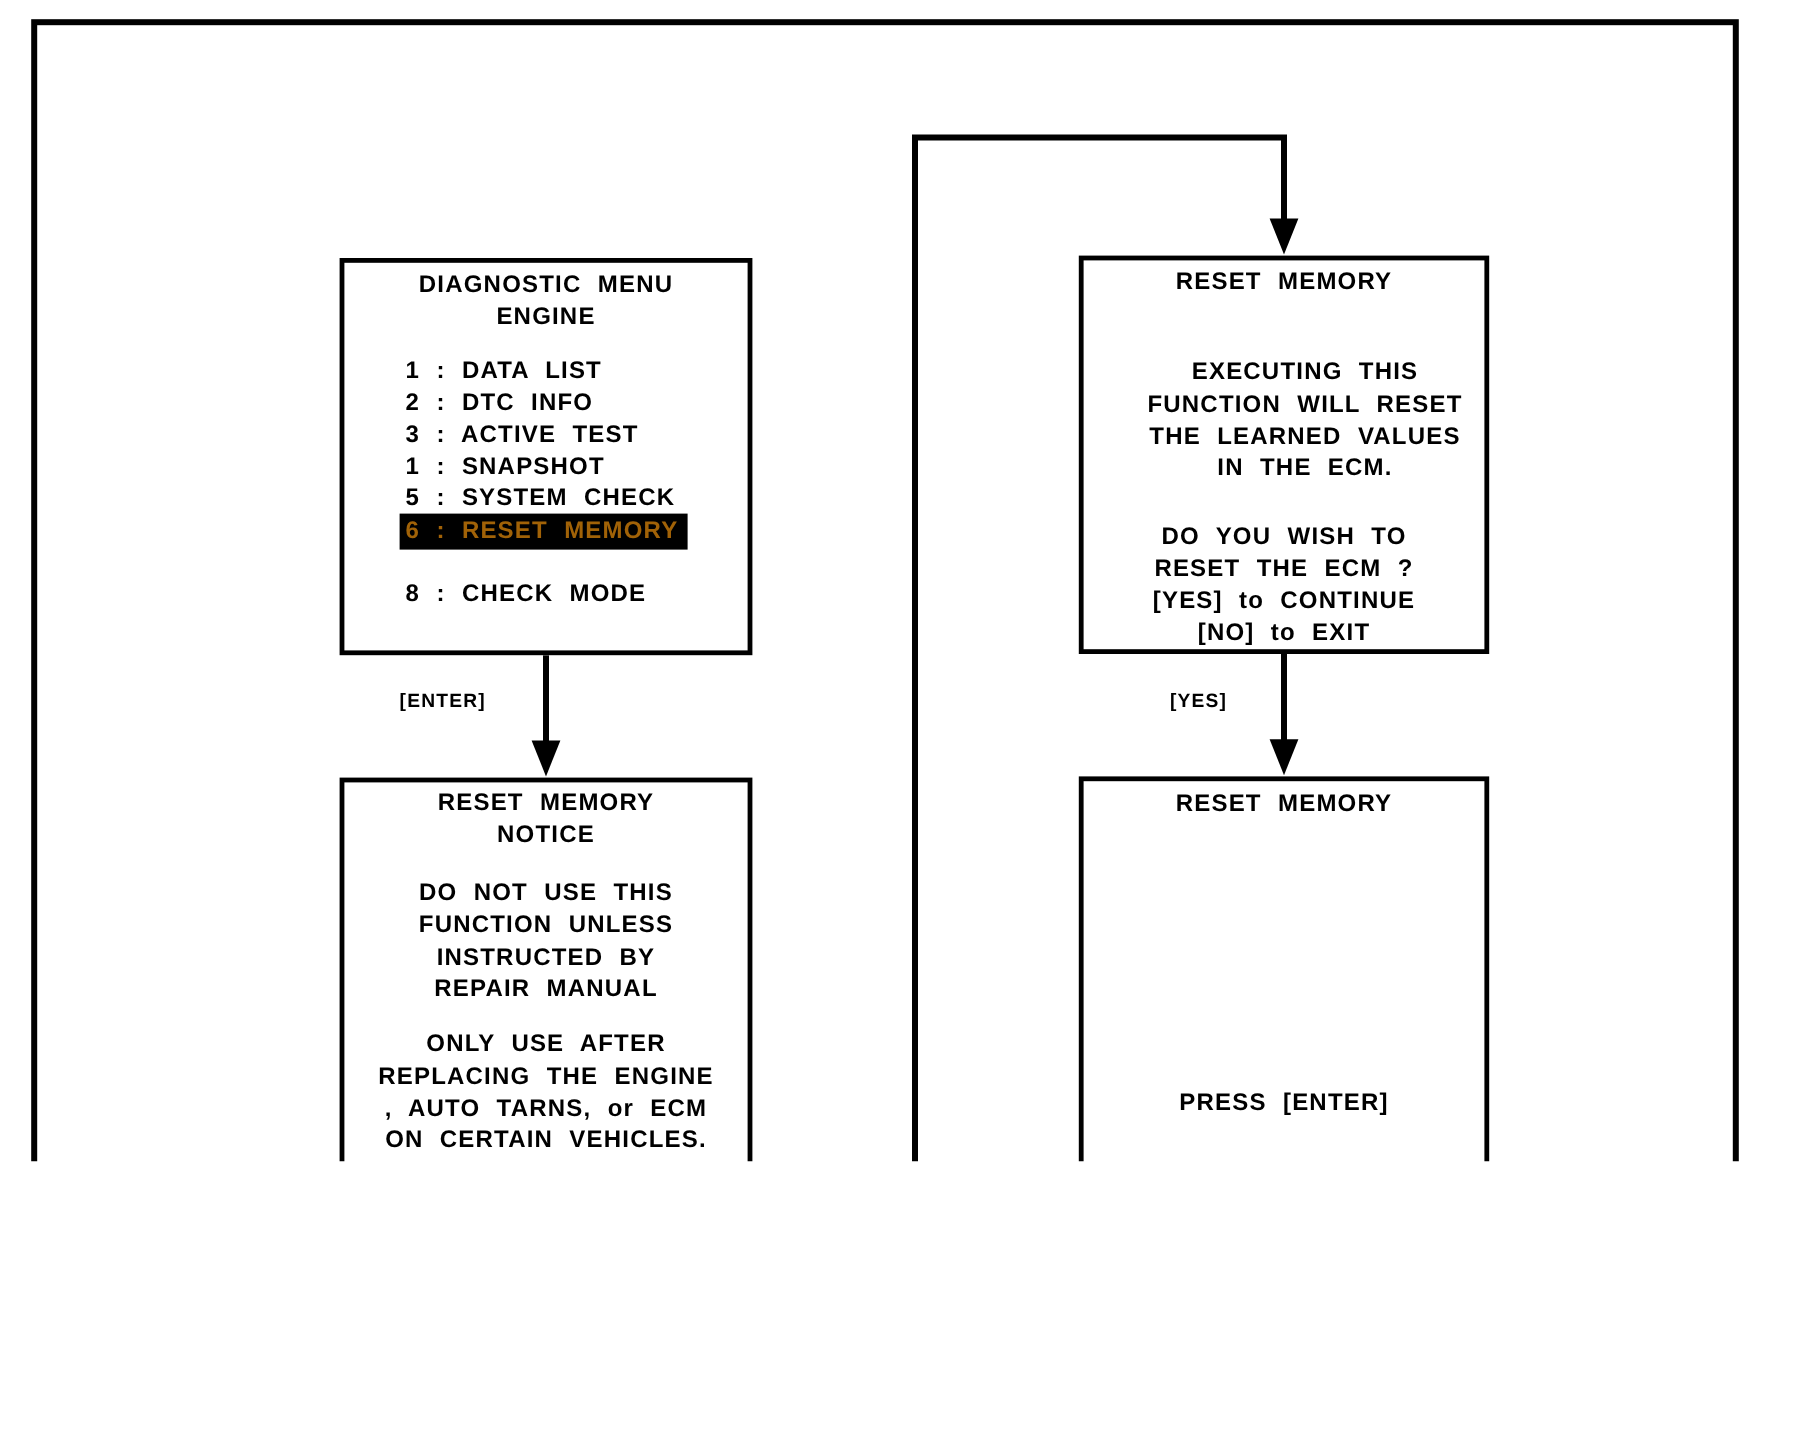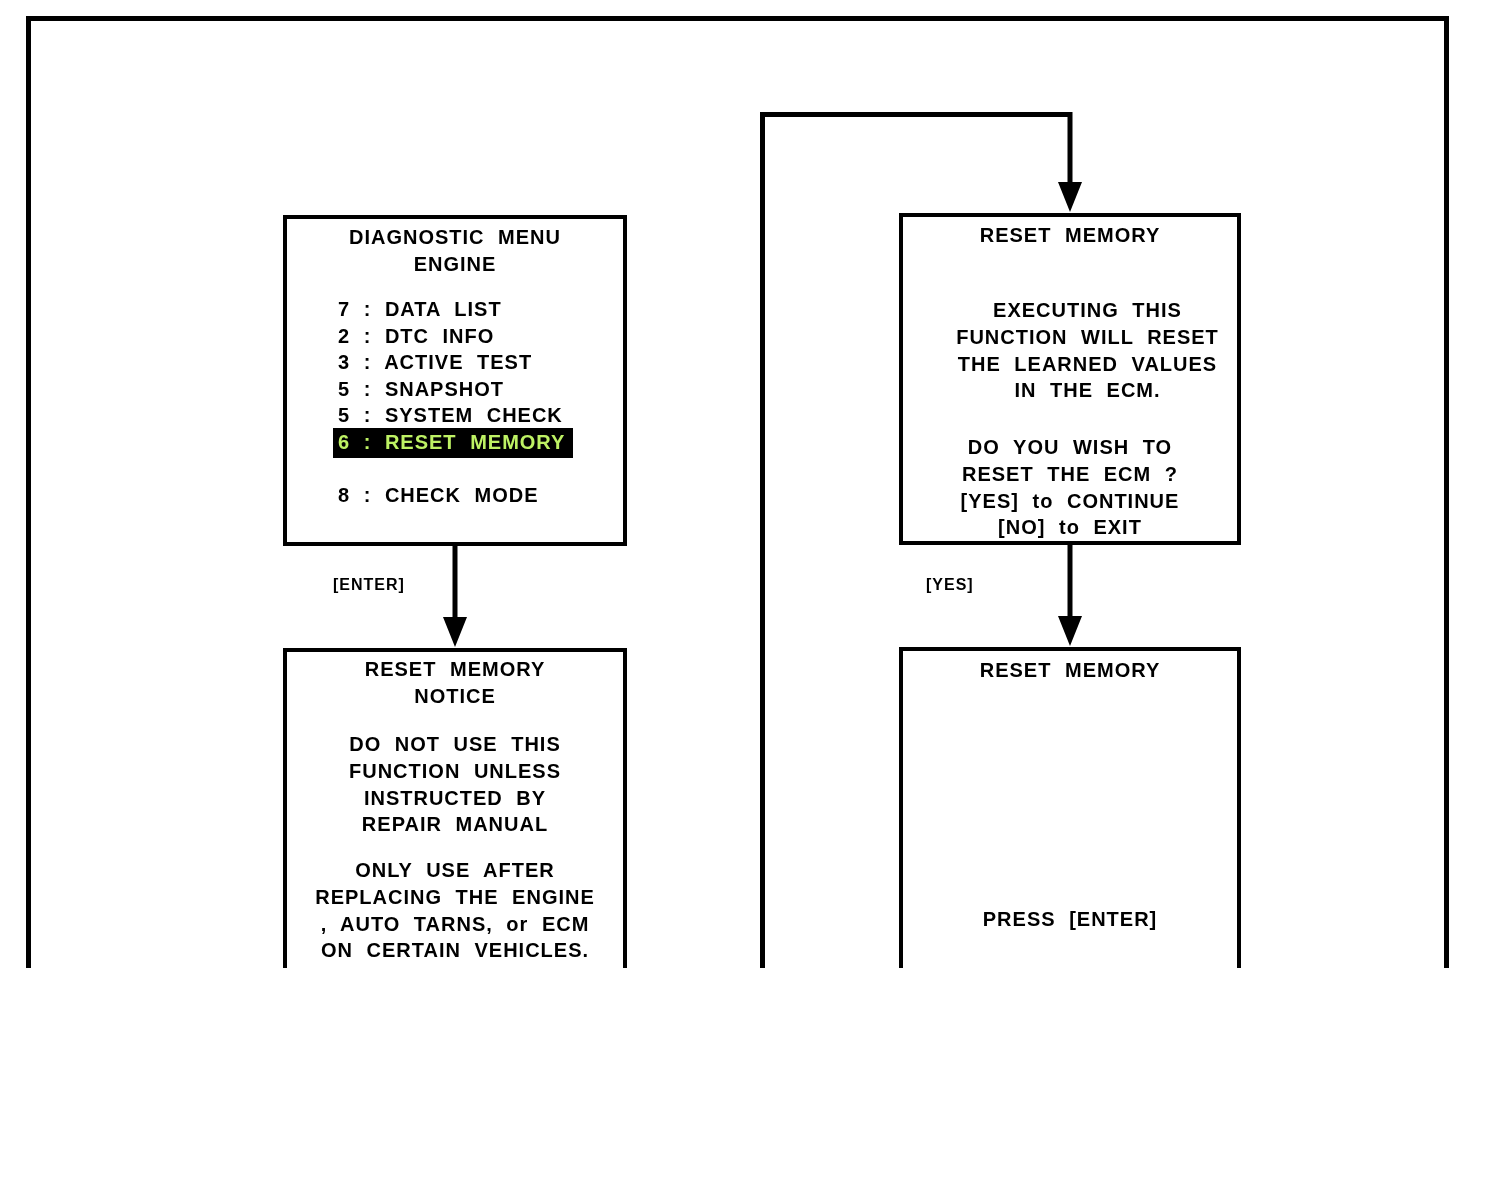--- a/index.html
+++ b/index.html
@@ -70,41 +70,41 @@
     font-size: 20px;
     line-height: 26.6px;
     letter-spacing: 1px;
     word-spacing: 7px;
     white-space: nowrap;
   }
   .menu-item.gap { margin-top: 26px; }
   .menu-item span { display: inline-block; }
   .menu-item span.highlighted {
     background: #000000;
-    color: #bef264;
+    color: #a16207;
     padding: 1px 8px 2px 5px;
     margin: -1px 0 -2px -5px;
   }
 
   #confirm-body1  { top: 80px; padding-left: 35px;  }
   #confirm-body2  { top: 217px; }
   #notice-body1   { top: 79px;  }
   #notice-body2   { top: 205px; }
   #complete-status{ top: 75px;  }
   #complete-action{ top: 255px; }
 
   .flow-label {
     position: absolute;
     font-size: 16px;
     line-height: 1;
     letter-spacing: 1px;
     white-space: nowrap;
   }
   #label-enter { left: 333px; top: 577px; }
-  #label-yes   { left: 926px; top: 577px; }
+  #label-yes   { left: 975px; top: 577px; }
   #label-auto  { left: 348px; top: 1015px; }
 
   #connectors {
     position: absolute;
     left: 0; top: 0;
     width: 1504px;
     height: 1196px;
     pointer-events: none;
   }
 
@@ -143,24 +143,24 @@
     <polygon points="1070,646 1058,616 1082,616" fill="#000000"></polygon>
 
     <path d="M455,978 L455,1077.5 L762.5,1077.5 L762.5,114.5 L1070,114.5 L1070,184" fill="none" stroke="#000000" stroke-width="5" stroke-linejoin="miter"></path>
     <polygon points="1070,212 1058,182 1082,182" fill="#000000"></polygon>
   </svg>
 
   <div class="screen" id="box-menu">
     <div class="screen-title" id="menu-title">DIAGNOSTIC MENU
 ENGINE</div>
     <div id="menu-items">
-      <div class="menu-item"><span>7 : DATA LIST</span></div>
+      <div class="menu-item"><span>1 : DATA LIST</span></div>
       <div class="menu-item"><span>2 : DTC INFO</span></div>
       <div class="menu-item"><span>3 : ACTIVE TEST</span></div>
-      <div class="menu-item"><span>5 : SNAPSHOT</span></div>
+      <div class="menu-item"><span>1 : SNAPSHOT</span></div>
       <div class="menu-item"><span>5 : SYSTEM CHECK</span></div>
       <div class="menu-item"><span class="highlighted">6 : RESET MEMORY</span></div>
       <div class="menu-item gap"><span>8 : CHECK MODE</span></div>
     </div>
   </div>
 
   <div class="screen" id="box-confirm">
     <div class="screen-title" id="confirm-title">RESET MEMORY</div>
     <div class="para" id="confirm-body1">EXECUTING THIS
 FUNCTION WILL RESET

